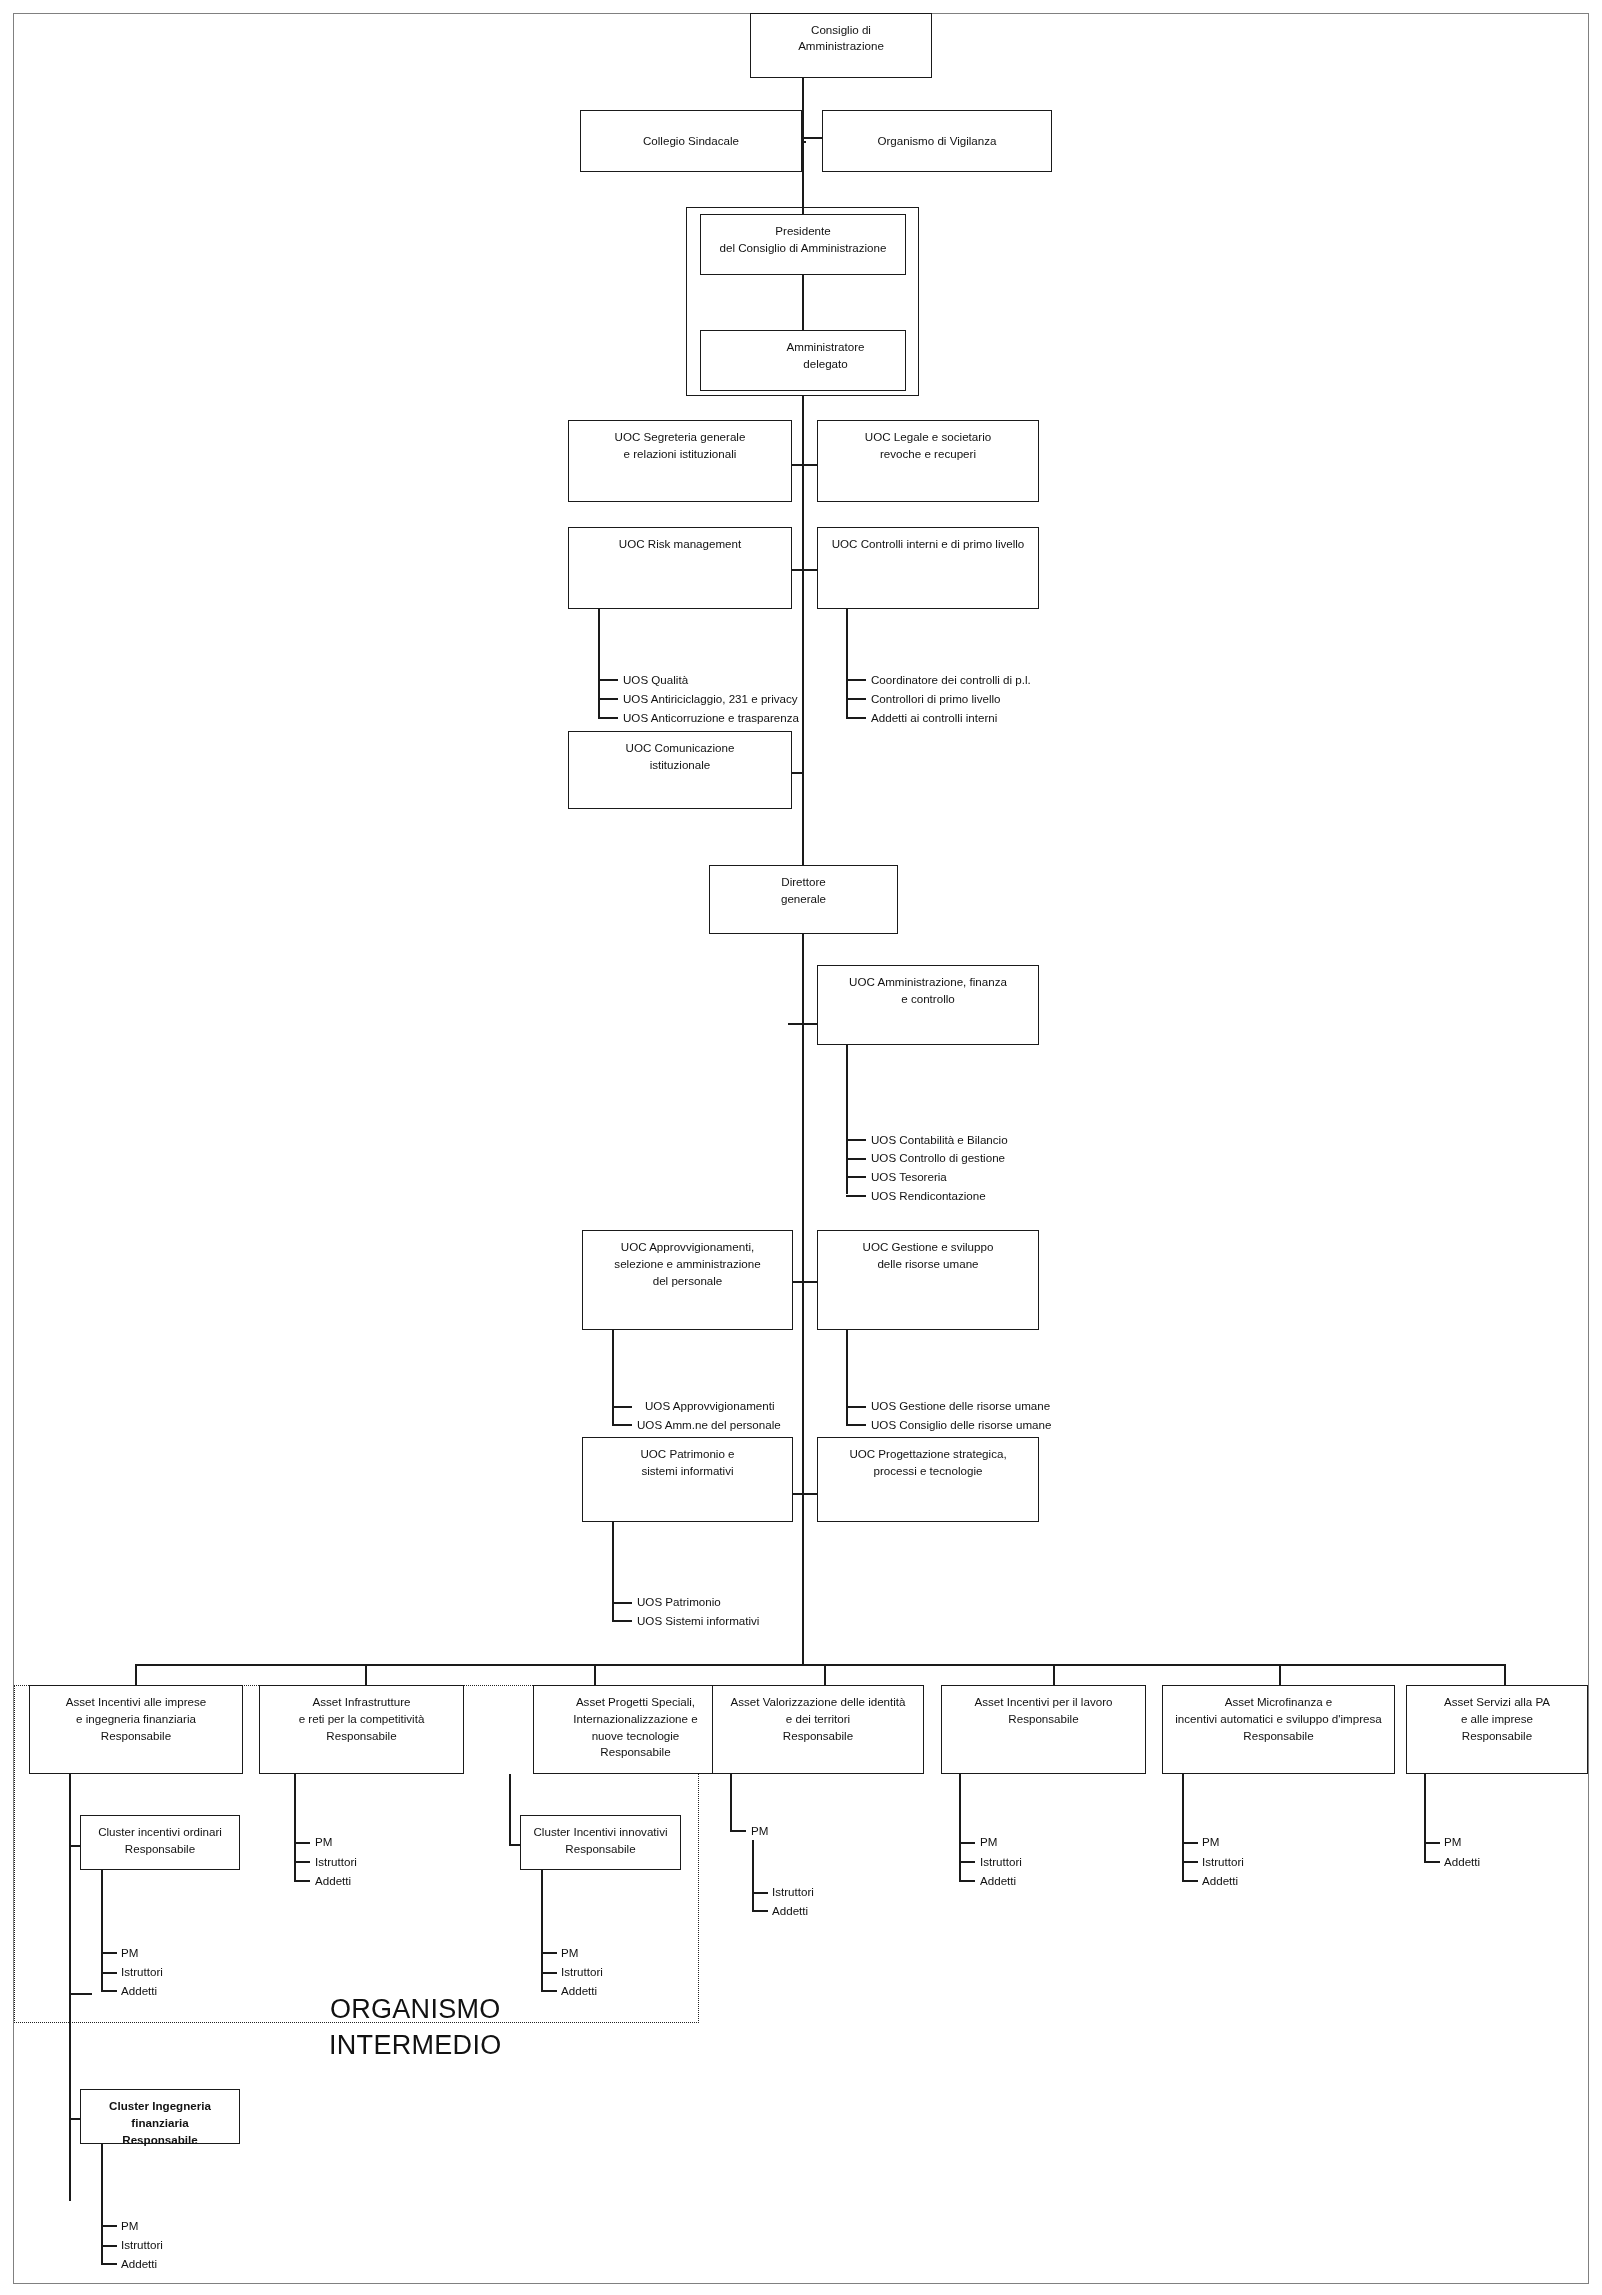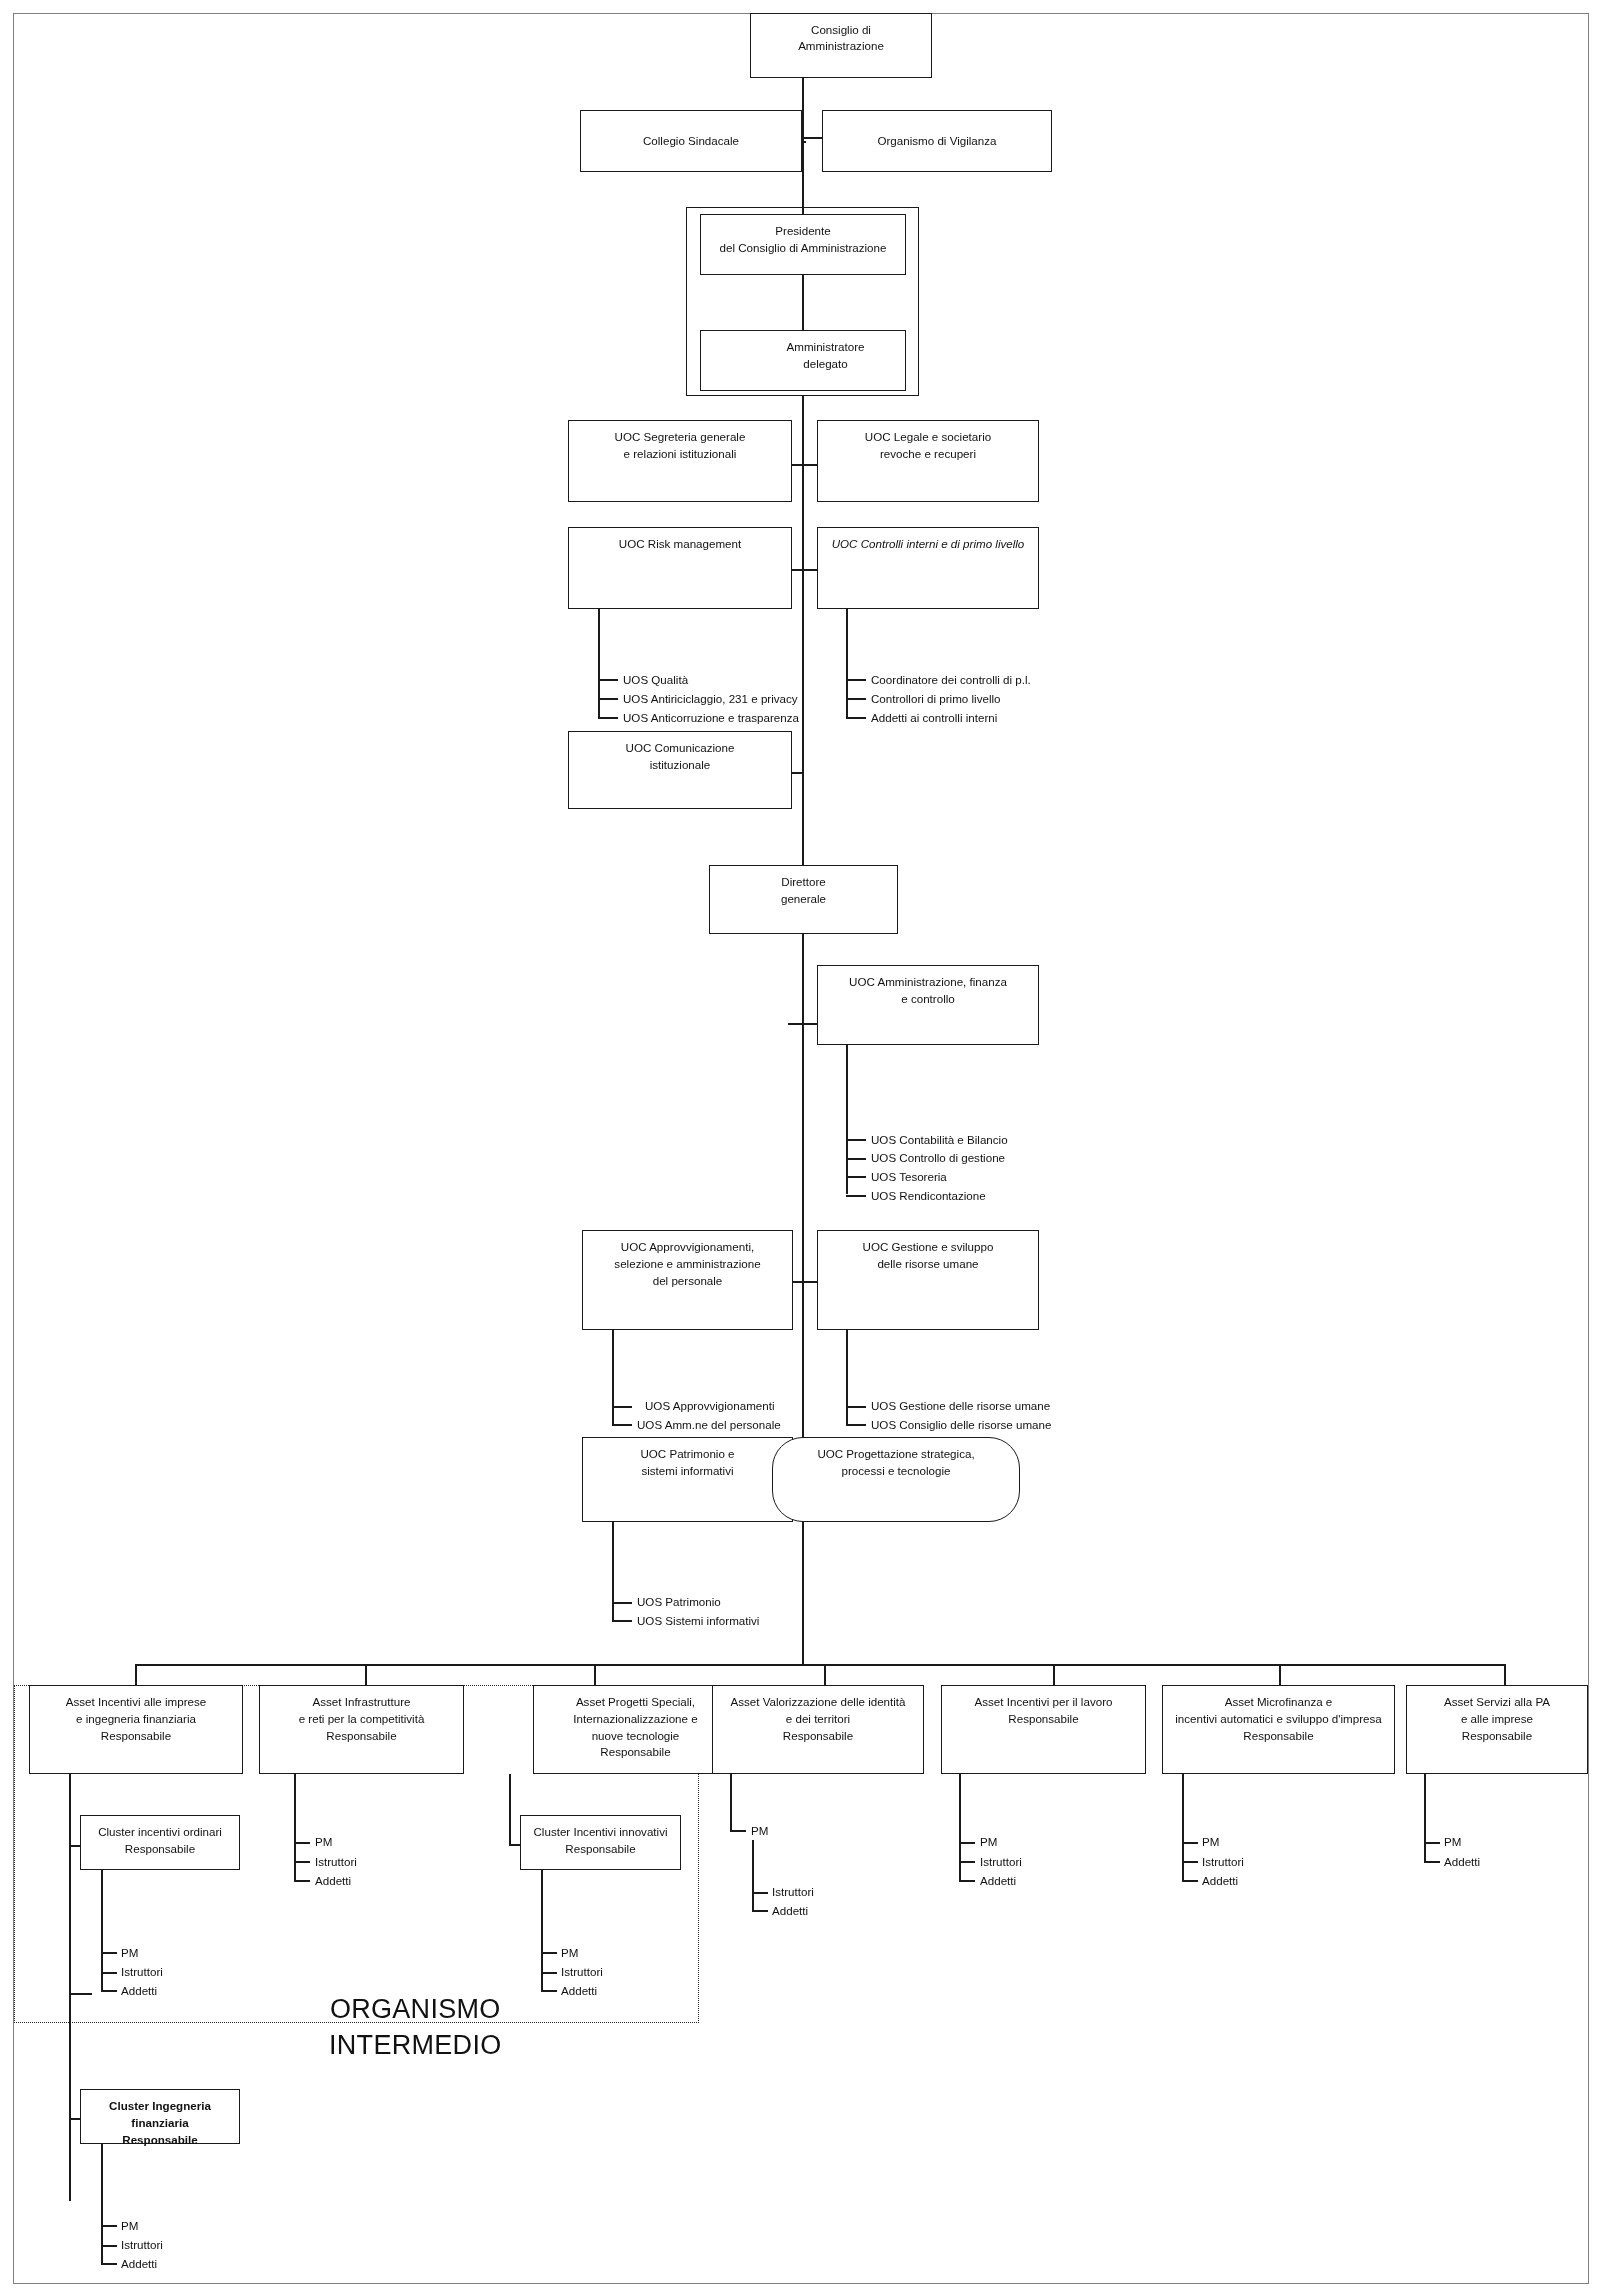--- a/index.html
+++ b/index.html
@@ -73,21 +73,21 @@
       <span>UOC Legale e societario</span><br>
       <span>revoche e recuperi</span>
     </div>
   </div>
   <div class="ln lnh" style="left:788px;top:464px;width:16px;height:1.8px;"></div>
   <div class="ln lnh" style="left:800px;top:464px;width:19.6px;height:1.8px;"></div>
 
   <div class="box" style="left:568px;top:527px;width:224px;height:82px;">
     <div><span>UOC Risk management</span></div>
   </div>
-  <div class="box" style="left:817px;top:527px;width:222px;height:82px;font-style:italic;">
+  <div class="box" style="left:817px;top:527px;width:222px;height:82px;">
     <div><span>UOC Controlli interni e di primo livello</span></div>
   </div>
   <div class="ln lnh" style="left:788px;top:569px;width:16px;height:1.8px;"></div>
   <div class="ln lnh" style="left:800px;top:569px;width:19.6px;height:1.8px;"></div>
 
   <div class="ln lnv" style="left:598px;top:609px;width:1.8px;height:109px;"></div>
   <div class="ln lnh" style="left:598px;top:679px;width:19.6px;height:1.8px;"></div>
   <div class="ln lnh" style="left:598px;top:698px;width:19.6px;height:1.8px;"></div>
   <div class="ln lnh" style="left:598px;top:717px;width:19.6px;height:1.8px;"></div>
   <div class="leaf" style="left:623px;top:674px;">UOS Qualità</div>
@@ -165,21 +165,21 @@
   <div class="ln lnh" style="left:846px;top:1424px;width:19.6px;height:1.8px;"></div>
   <div class="leaf" style="left:871px;top:1400px;">UOS Gestione delle risorse umane</div>
   <div class="leaf" style="left:871px;top:1419px;">UOS Consiglio delle risorse umane</div>
 
   <div class="box" style="left:582px;top:1437px;width:211px;height:85px;">
     <div>
       <span>UOC Patrimonio e</span><br>
       <span>sistemi informativi</span>
     </div>
   </div>
-  <div class="box" style="left:772px;top:1437px;width:248px;height:85px;border-radius:31px;">
+  <div class="box" style="left:817px;top:1437px;width:222px;height:85px;">
     <div>
       <span>UOC Progettazione strategica,</span><br>
       <span>processi e tecnologie</span>
     </div>
   </div>
   <div class="ln lnh" style="left:788px;top:1493px;width:16px;height:1.8px;"></div>
   <div class="ln lnh" style="left:800px;top:1493px;width:19.6px;height:1.8px;"></div>
 
   <div class="ln lnv" style="left:612px;top:1522px;width:1.8px;height:99px;"></div>
   <div class="ln lnh" style="left:612px;top:1602px;width:19.6px;height:1.8px;"></div>

